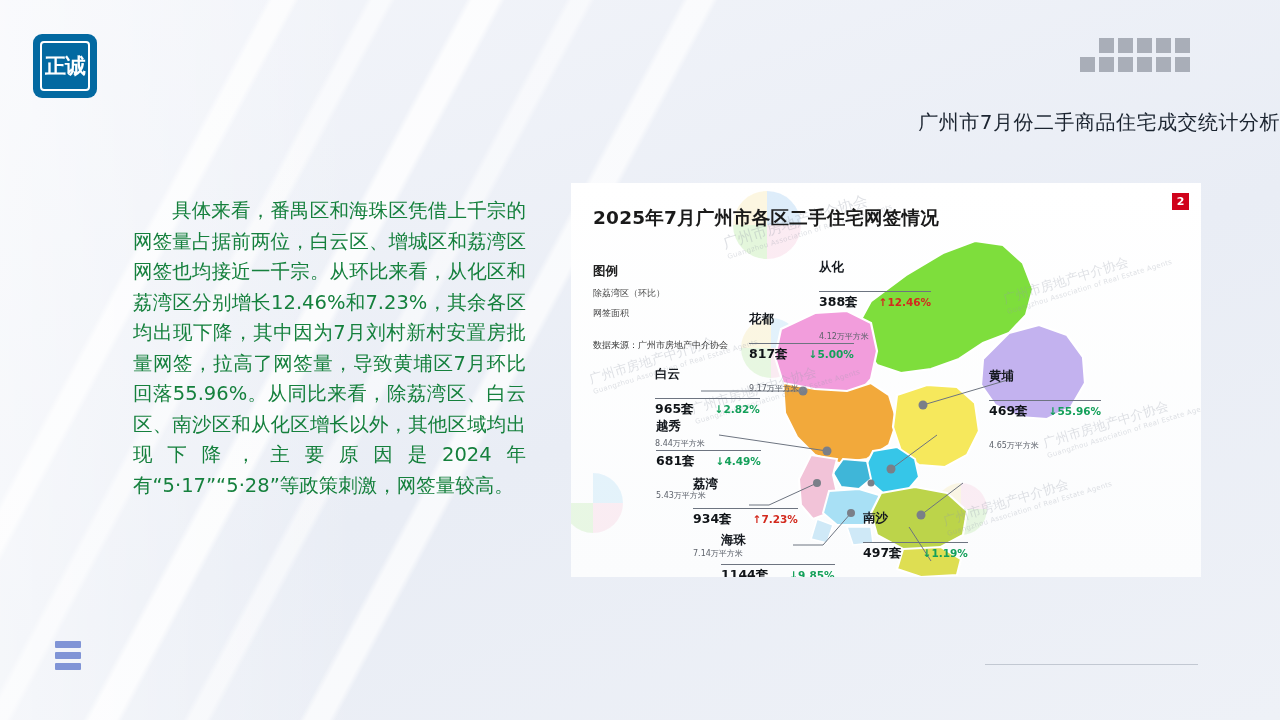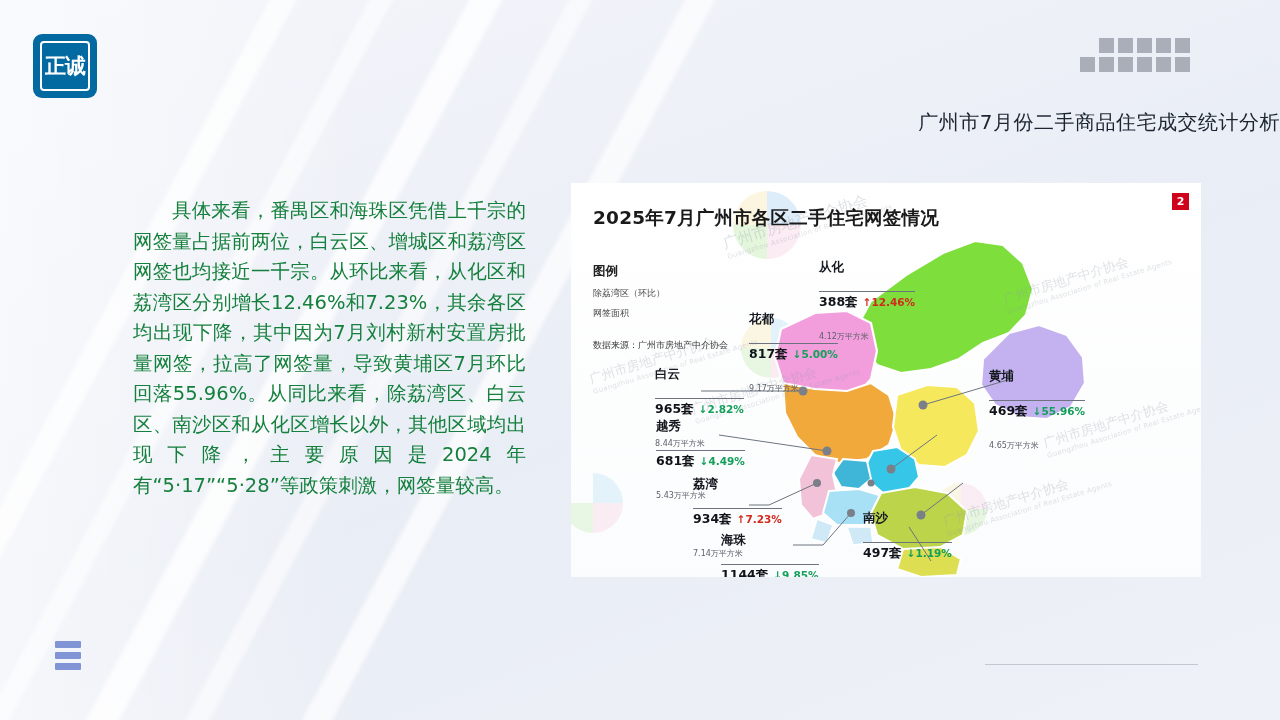--- a/index.html
+++ b/index.html
@@ -141,21 +141,21 @@
   #legend .lg-title { font-size: 12.5px; font-weight: bold; color:#222; font-family:"DejaVu Sans",sans-serif; }
   #legend .lg-row { font-size: 9px; color:#4a4a4a; margin-top: 7px; font-family:"DejaVu Sans",sans-serif; }
   #legend .lg-src { font-size: 9px; color:#3a3a3a; margin-top: 19px; font-family:"DejaVu Sans",sans-serif; }
 
   .dlabel { position: absolute; font-family: "DejaVu Sans", sans-serif; white-space: nowrap; }
   .dlabel .dname {
     font-size: 12.5px; font-weight: bold; color:#15191f;
     padding-bottom: 14px; display: inline-block;
   }
   .dlabel .dline { height:1px; background:#6d7480; width: 100%; margin: 1px 0 2px; }
-  .dlabel .drow { display:flex; align-items:baseline; gap:5px; }
+  .dlabel .drow { display:flex; align-items:baseline; gap:21px; }
   .dlabel .dcount { font-size: 12.5px; font-weight: bold; color:#101418; }
   .dlabel .dchg { font-size: 10.5px; font-weight: bold; }
   .dlabel .dchg.up { color:#d32a1e; }
   .dlabel .dchg.down { color:#14a05a; }
   .dlabel .darea { font-size: 8px; color:#5d626b; margin-top: 20px; }
 
   
   #deco-bars { position: absolute; left: 55px; top: 641px; width: 26px; height: 33px; }
   #deco-bars i { display:block; height: 7px; background: #8094d6; margin-bottom: 4px; border-radius: 1px; }
   #deco-bars i:nth-child(1) { width: 26px; }

